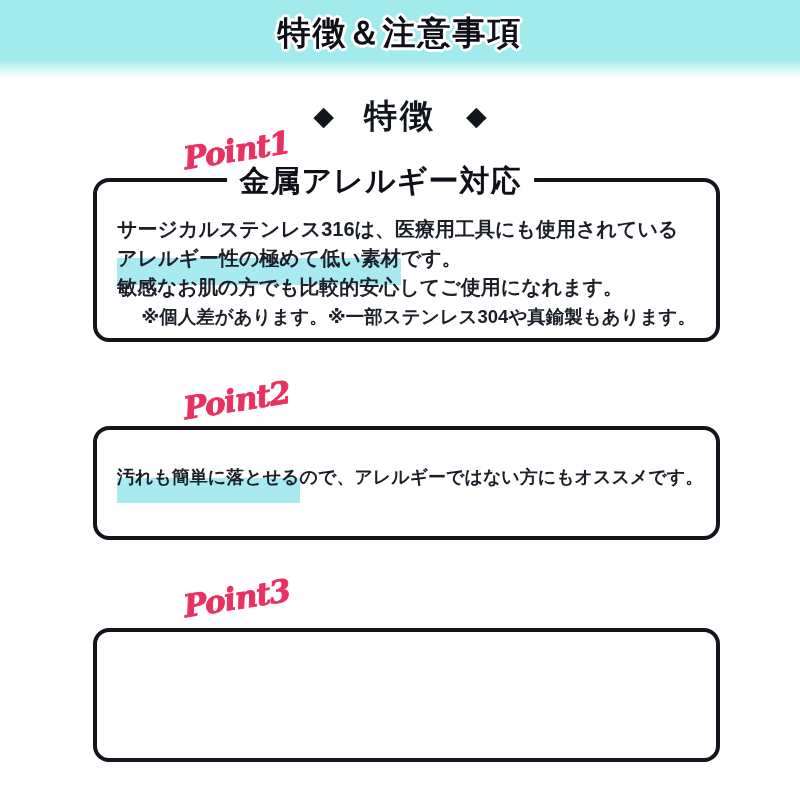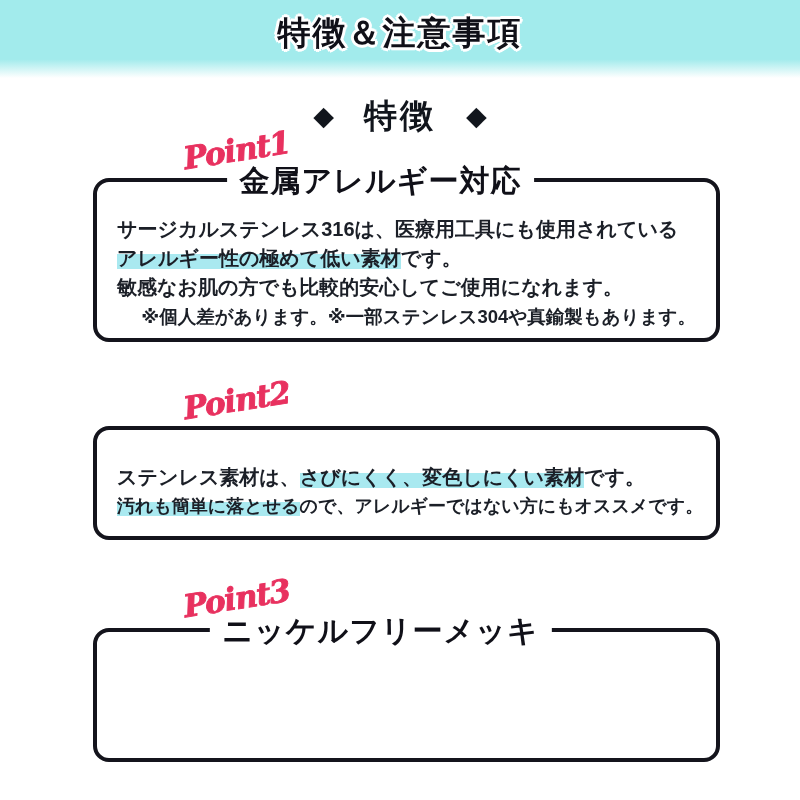--- a/index.html
+++ b/index.html
@@ -74,21 +74,21 @@
   .box2 .box-body{padding-top:33px;}
   .box3 .box-body{padding-top:30px;}
   .line{
     font-size:20px;font-weight:700;line-height:29px;
     color:#1b1f27;white-space:nowrap;letter-spacing:0;
   }
   .line.long{font-size:18.5px;text-align:right;}
   .line.xlong{font-size:18px;}
   .hl{
     background:linear-gradient(180deg,rgba(0,0,0,0) 30%,#a9e9f0 30%,#a9e9f0 100%);
-    padding-bottom:0;
+    padding-bottom:16px;
   }
 </style>
 </head>
 <body>
 
 <div class="page">
 
   <header class="banner">
     <h1 class="banner-title">特徴＆注意事項</h1>
   </header>
@@ -106,23 +106,21 @@
       <div class="line"><span>サージカルステンレス316は、医療用工具にも使用されている</span><span class="hl"></span><span></span></div>
       <div class="line"><span></span><span class="hl">アレルギー性の極めて低い素材</span><span>です。</span></div>
       <div class="line"><span>敏感なお肌の方でも比較的安心してご使用になれます。</span><span class="hl"></span><span></span></div>
       <div class="line long"><span>※個人差があります。※一部ステンレス304や真鍮製もあります。</span><span class="hl"></span><span></span></div>
     </div>
   </section>
 
   <div class="point-label pl2">Point2</div>
   <section class="point-box box2">
     <div class="box-body">
-      <div class="line"><span>ステンレス素材は、</span><span class="hl">さびにくく、変色しにくい素材</span><span>です。</span></div>
       <div class="line xlong"><span></span><span class="hl">汚れも簡単に落とせる</span><span>ので、アレルギーではない方にもオススメです。</span></div>
     </div>
   </section>
 
   <div class="point-label pl3">Point3</div>
   <section class="point-box box3">
-    <div class="box-title">ニッケルフリーメッキ</div>
   </section>
 
 </div>
 
 </body></html>

